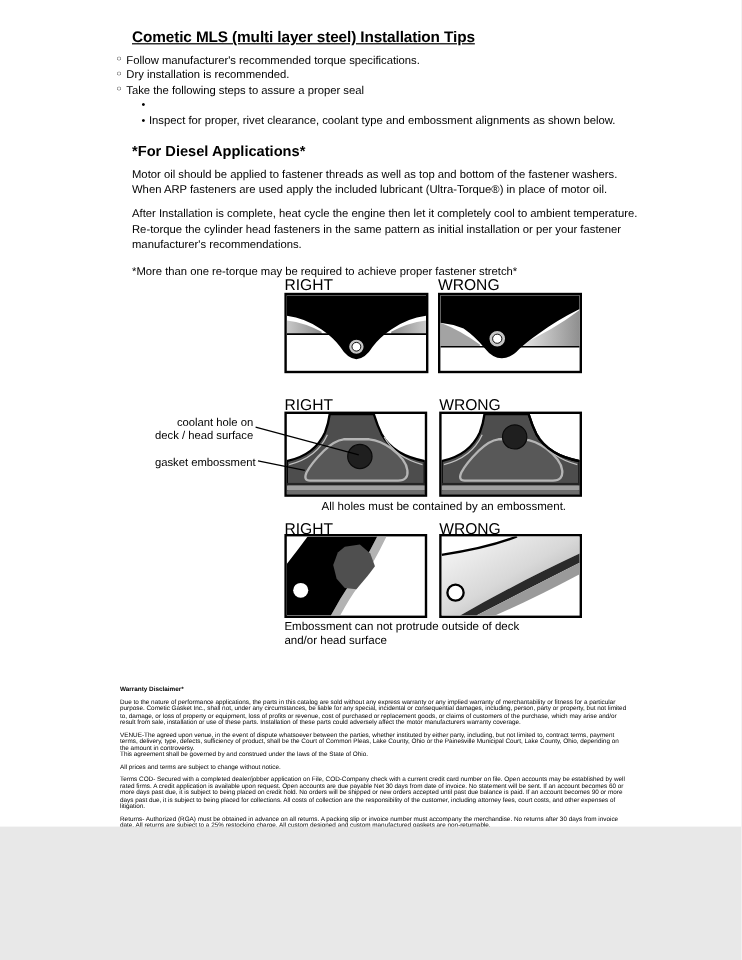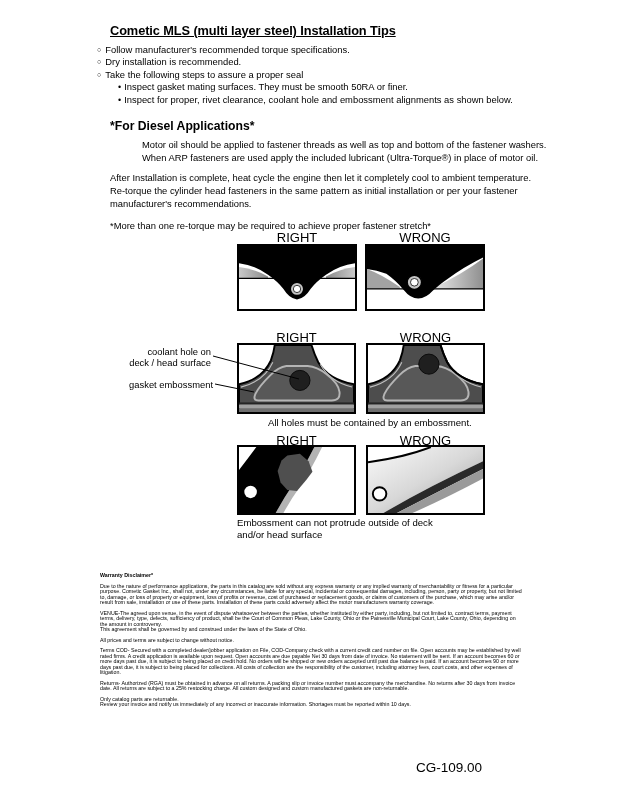--- a/index.html
+++ b/index.html
@@ -1,31 +1,31 @@
 <!DOCTYPE html>
 <html><head>
 <meta charset="utf-8">
 <style>
   html,body{margin:0;padding:0;background:#e8e8e8;}
-  #page{position:relative;width:618px;height:800px;background:#ffffff;
+  #page{position:relative;width:618px;height:689px;background:#ffffff;
         font-family:"Liberation Sans", sans-serif;color:#000;overflow:hidden;}
   .abs{position:absolute;}
   #title{left:110px;top:23px;font-size:12.8px;font-weight:bold;letter-spacing:-0.1px;
          text-decoration:underline;}
   #tips{left:97px;top:44px;width:440px;font-size:9.4px;line-height:12.4px;}
   .brow{display:flex;align-items:flex-end;}
   .brow.sub{padding-left:21px;}
   .m-open{font-size:7px;line-height:12.4px;margin-right:4px;}
   .m-dot{font-size:9px;line-height:12.4px;margin-right:3px;}
   #diesel-heading{left:110px;top:119px;font-size:12.2px;font-weight:bold;}
   .para{left:110px;width:428px;font-size:9.4px;line-height:13.2px;}
-  #para1{top:138px;margin-left:32px;}
+  #para1{top:138px;}
   #para2{top:171px;}
   #note{top:219px;}
-  .rw-label{font-size:13px;text-align:center;width:120px;}
+  .rw-label{font-size:13px;width:120px;}
   .dbox{border:2px solid #000;background:#fff;box-sizing:border-box;}
   .dbox svg{display:block;width:100%;height:100%;}
   .cap{font-size:9.6px;line-height:11.5px;white-space:pre-line;}
   .side-label{font-size:9.4px;line-height:11px;text-align:right;white-space:pre-line;}
   #leader-lines{left:0;top:0;width:618px;height:800px;pointer-events:none;z-index:20;}
   #warranty{left:100px;top:573px;width:424px;font-size:5.3px;line-height:5.5px;}
   #warranty .whead{font-weight:bold;margin-bottom:5px;}
   #warranty .wtext{margin-bottom:5px;white-space:pre-line;}
   #footer-code{left:388px;top:760px;font-size:13.5px;margin-left:28px;}
 </style>
@@ -44,25 +44,24 @@
     <div class="brow">
       <span class="m-open">○</span>
       <span>Dry installation is recommended.</span>
     </div>
     <div class="brow">
       <span class="m-open">○</span>
       <span>Take the following steps to assure a proper seal</span>
     </div>
     <div class="brow sub">
       <span class="m-dot">•</span>
-      <span>Inspect gasket mating surfaces.  They must be smooth 50RA or finer.</span>
     </div>
     <div class="brow sub">
       <span class="m-dot">•</span>
-      <span>Inspect for proper, rivet clearance, coolant hole and embossment alignments as shown below.</span>
+      <span>Inspect for proper, rivet clearance, coolant type and embossment alignments as shown below.</span>
     </div>
   </div>
 
   <div id="diesel-heading" class="abs">*For Diesel Applications*</div>
   <div id="para1" class="abs para">Motor oil should be applied to fastener threads as well as top and bottom of the fastener washers. When ARP fasteners are used apply the included lubricant (Ultra-Torque®) in place of motor oil.</div>
   <div id="note" class="abs para">*More than one re-torque may be required to achieve proper fastener stretch*</div>
   <div id="para2" class="abs para">After Installation is complete, heat cycle the engine then let it completely cool to ambient temperature. Re-torque the cylinder head fasteners in the same pattern as initial installation or per your fastener manufacturer's recommendations.</div>
 
   <div class="abs rw-label" style="left:237px;top:230px;">RIGHT</div>
   <div class="abs rw-label" style="left:365px;top:230px;">WRONG</div>

